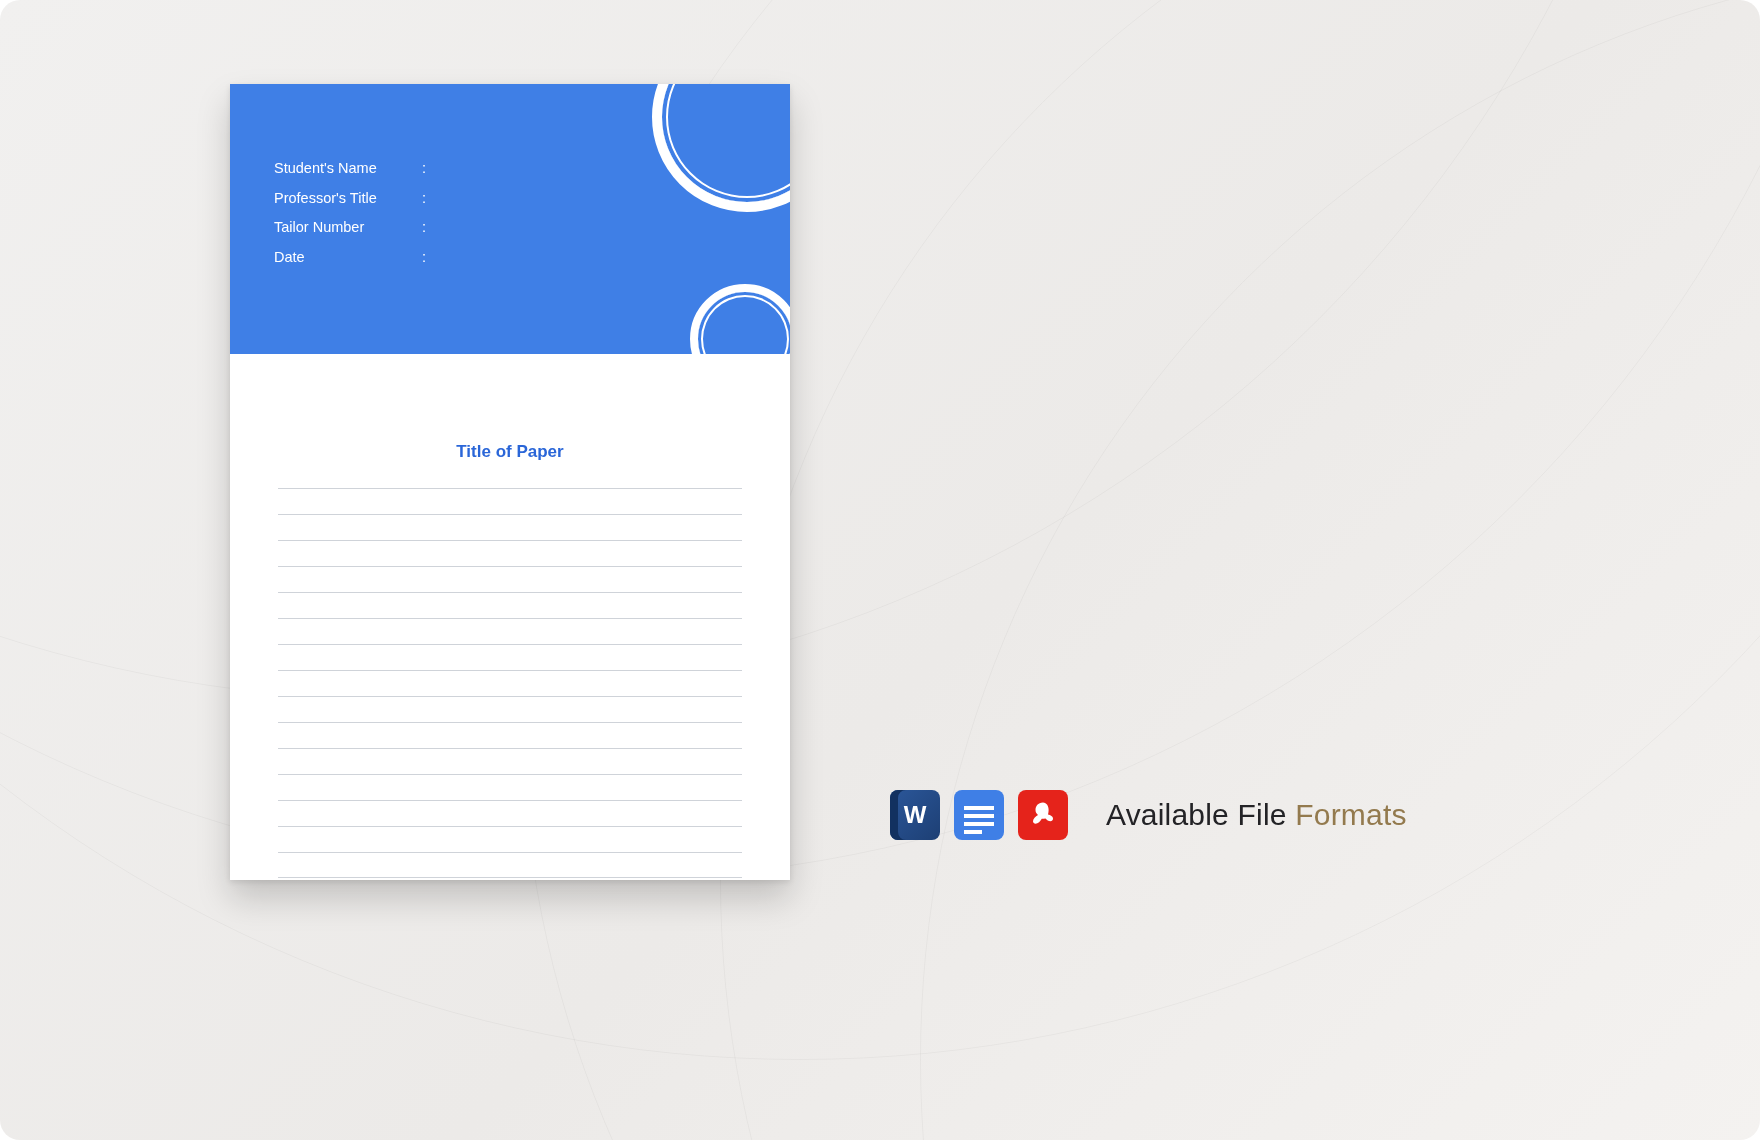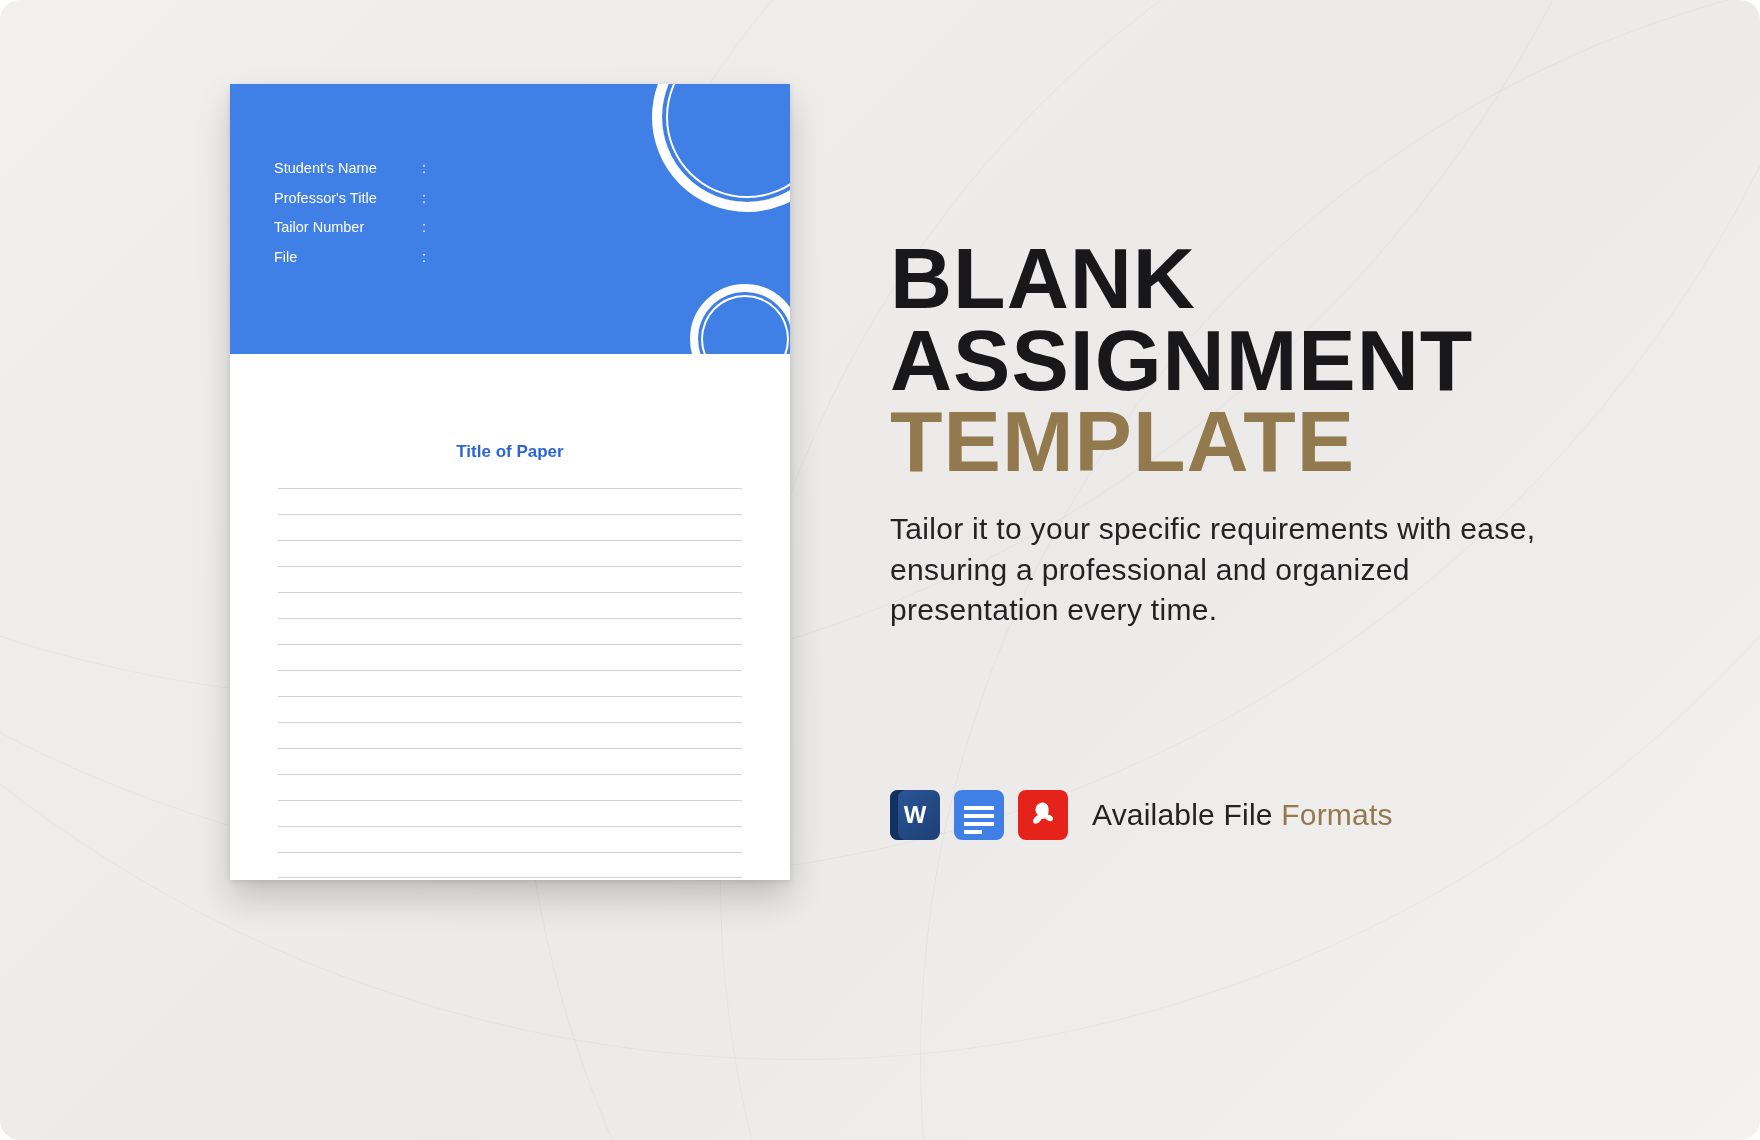--- a/index.html
+++ b/index.html
@@ -39,21 +39,21 @@
     box-shadow:inset 8px 0 0 #123160; }
   .ficon.gdoc { background:#3f7fe6; position:relative; }
   .ficon.gdoc::before, .ficon.gdoc::after{ content:""; position:absolute;
     left:10px; right:10px; height:4px; background:#fff; }
   .ficon.gdoc::before{ top:16px; box-shadow:0 8px 0 #fff, 0 16px 0 #fff; }
   .ficon.gdoc::after{ top:40px; right:22px; }
   .ficon.pdf  { background:#e5231b; }
   .ficon svg{ width:30px; height:30px; fill:#fff; }
   .ficon.word span{ color:#fff; font-weight:700; font-size:24px;
     font-family:'Segoe UI',sans-serif; }
-  .flabel{ font-size:30px; color:#232326; margin-left:10px;
+  .flabel{ font-size:30px; color:#232326; margin-left:24px;
     letter-spacing:.2px; }
   .flabel .gold{ color:#937a4e; }
 
   
   .doc{ position:absolute; left:230px; top:84px; width:560px; height:796px;
     background:#fff; box-shadow:0 18px 32px rgba(0,0,0,.18),
     0 2px 6px rgba(0,0,0,.10); overflow:hidden; }
   .doc .hdr{ height:270px; background:#3f7fe6; position:relative;
     overflow:hidden; }
   .ring{ position:absolute; border-radius:50%; background:transparent; }
@@ -100,21 +100,21 @@
         </div>
         <div class="row">
           <span class="lab">Professor's Title</span>
           <span>:</span>
         </div>
         <div class="row">
           <span class="lab">Tailor Number</span>
           <span>:</span>
         </div>
         <div class="row">
-          <span class="lab">File</span>
+          <span class="lab">Date</span>
           <span>:</span>
         </div>
       </div>
     </div>
 
     <div class="body">
       <div class="ptitle">Title of Paper</div>
       <div class="lines" id="ruled-lines">
           <div class="ln"></div>
           <div class="ln"></div>
@@ -128,28 +128,20 @@
           <div class="ln"></div>
           <div class="ln"></div>
           <div class="ln"></div>
           <div class="ln"></div>
           <div class="ln"></div>
           <div class="ln"></div>
         </div>
     </div>
   </div>
 
-  <div class="copy">
-    <h1>
-      <span>BLANK</span><br>
-      <span>ASSIGNMENT</span><br>
-      <span class="gold">TEMPLATE</span>
-    </h1>
-    <p>Tailor it to your specific requirements with ease, ensuring a professional and organized presentation every time.</p>
-  </div>
 
   <div class="formats">
     <div class="ficon word">
         <span>W</span>
       </div>
     <div class="ficon gdoc"></div>
     <div class="ficon pdf">
       <svg viewBox="0 0 24 24">
         <path d="M12 2C8 2 6 5 6 8c0 2 1 3 2 4-2 1-4 3-4 5 0 1 1 2 2 2 2 0 4-2 5-4 1 0 2 0 3-.2 1 1.3 2.4 2.2 4 2.2 1 0 2-1 2-2 0-2-2-3-4-3.4.3-1.2.5-2.5.5-3.6C16.5 5 15 2 12 2z"></path>
       </svg>

